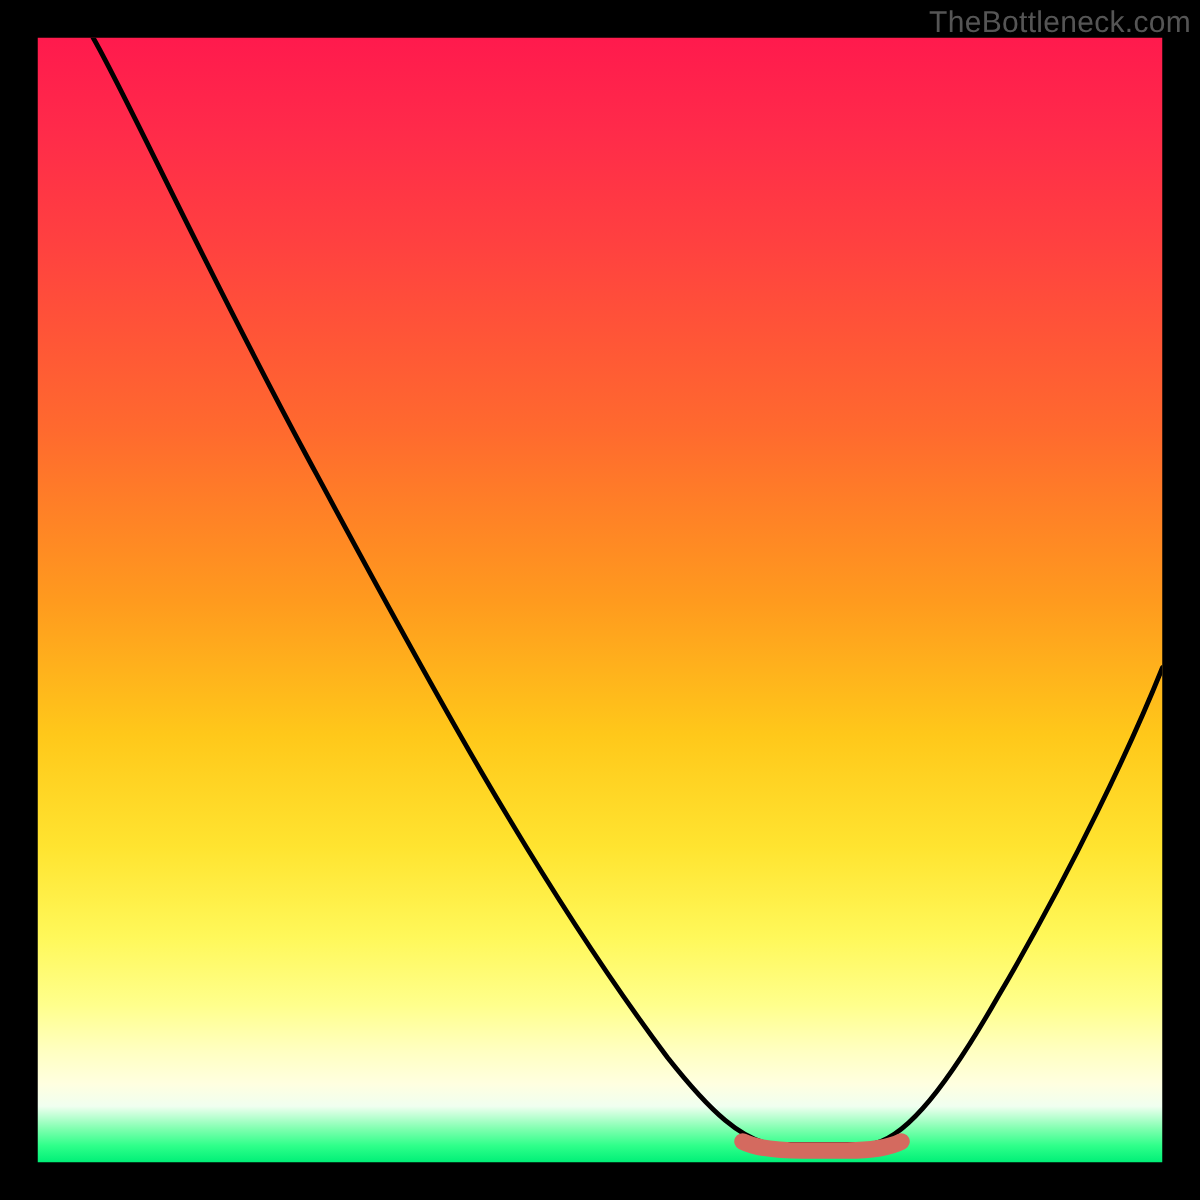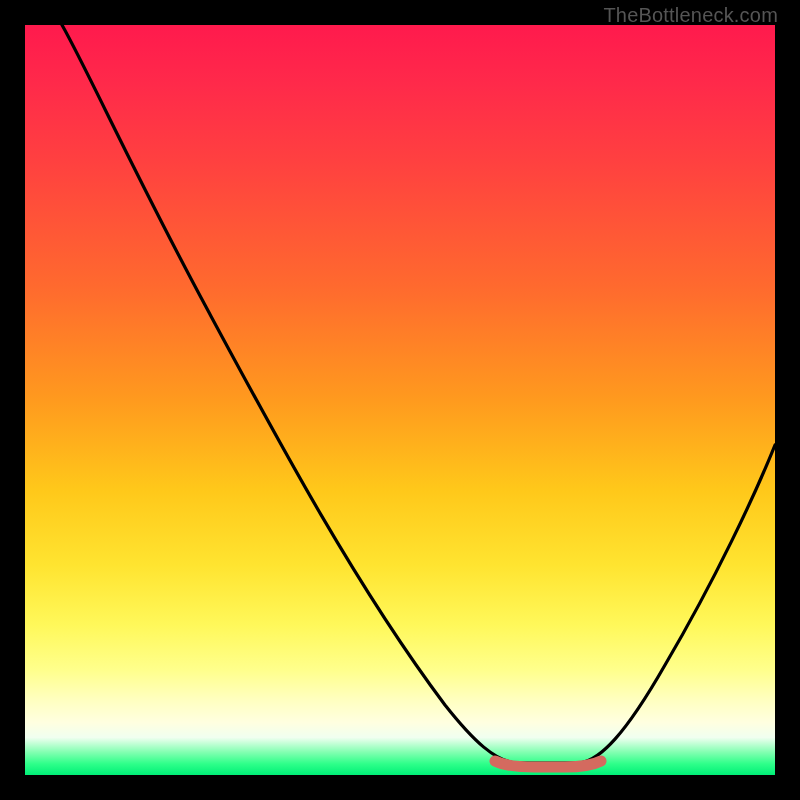--- a/index.html
+++ b/index.html
@@ -54,21 +54,21 @@
   svg.curve {
     position: absolute;
     left: 0;
     top: 0;
     width: 100%;
     height: 100%;
   }
   .watermark {
     position: absolute;
     top: 4px;
-    right: 22px;
+    right: 6px;
     color: #555;
     font-size: 20px;
     font-weight: 500;
     letter-spacing: 0.2px;
     user-select: none;
   }
 </style>
 </head>
 <body>
 

